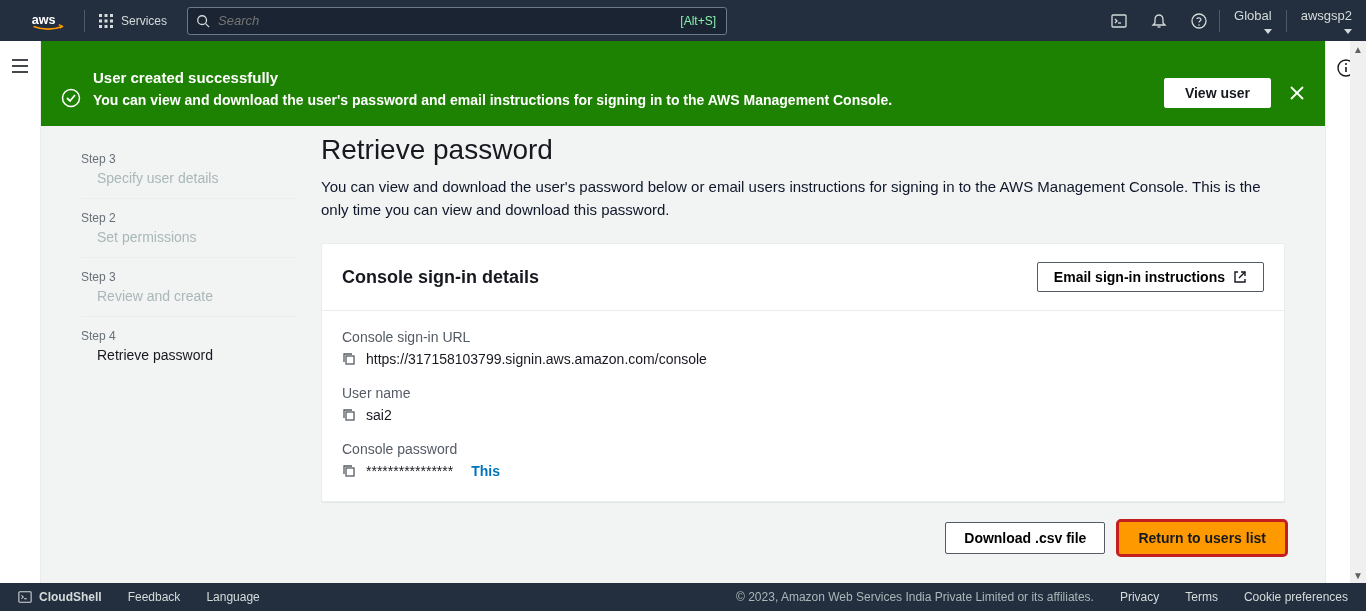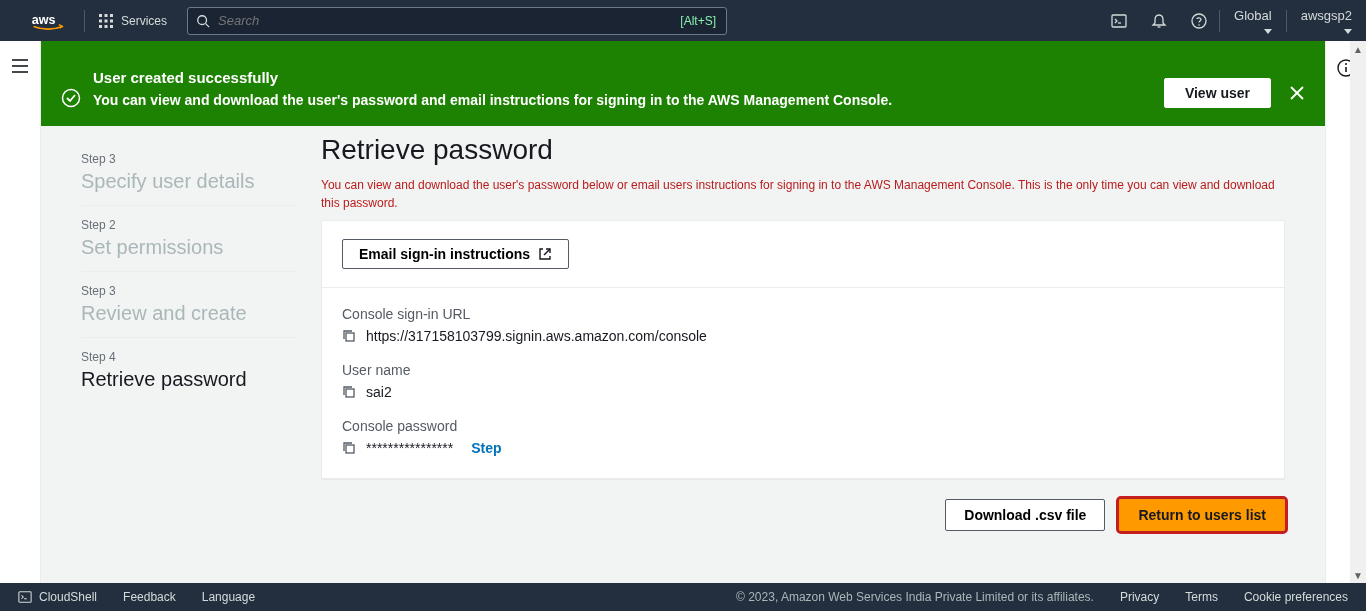--- a/index.html
+++ b/index.html
@@ -38,26 +38,26 @@
     .banner-actions { display: flex; align-items: center; gap: 18px; }
     .view-user-btn { background: #fff; color: #16191f; border: 1px solid #fff; padding: 6px 20px; font-weight: bold; font-size: 14px; cursor: pointer; border-radius: 2px; }
     .banner-close { cursor: pointer; font-size: 20px; color: #fff; }
 
     
     .page-body { display: flex; padding: 0; }
     .steps-col { width: 280px; padding: 14px 24px 0 40px; }
     .step { padding: 12px 0; border-bottom: 1px solid #eaeded; }
     .step:last-child { border-bottom: none; }
     .step-num { font-size: 12px; color: #687078; margin-bottom: 4px; }
-    .step-title { font-size: 20px; color: #aab7b8; }
+    .step-title { font-size: 14px; color: #aab7b8; margin-left: 16px; }
     .step.active .step-title { color: #16191f; font-weight: normal; }
 
     .page-main { flex: 1; padding: 8px 40px 20px 0; }
     .page-h1 { font-size: 28px; font-weight: 400; margin-bottom: 10px; }
-    .page-desc { font-size: 12px; color: #b91c1c; margin-bottom: 8px; line-height: 1.5; }
+    .page-desc { font-size: 15px; color: #0f172a; margin-bottom: 22px; line-height: 1.5; }
 
     .panel { background: #fff; border: 1px solid #eaeded; border-radius: 2px; box-shadow: 0 1px 1px rgba(0,0,0,0.05); }
     .panel-header { display: flex; justify-content: space-between; align-items: center; padding: 18px 20px; border-bottom: 1px solid #eaeded; }
     .panel-title { font-size: 18px; font-weight: 700; }
     .email-btn { background: #fff; border: 1px solid #545b64; padding: 6px 16px; font-size: 14px; font-weight: 700; cursor: pointer; display: flex; align-items: center; gap: 8px; border-radius: 2px; }
     .panel-body { padding: 18px 20px 22px 20px; }
     .field { margin-bottom: 18px; }
     .field:last-child { margin-bottom: 0; }
     .field-label { font-size: 14px; color: #545b64; margin-bottom: 6px; }
     .field-value-row { display: flex; align-items: center; gap: 10px; }
@@ -67,21 +67,21 @@
 
     .page-footer-btns { display: flex; justify-content: flex-end; gap: 14px; margin-top: 20px; }
     .btn-secondary { background: #fff; border: 1px solid #545b64; padding: 7px 18px; font-size: 14px; font-weight: 700; cursor: pointer; border-radius: 2px; }
     .btn-primary { background: #ff9900; border: 1px solid #ff9900; padding: 7px 18px; font-size: 14px; font-weight: 700; cursor: pointer; border-radius: 2px; color: #16191f; }
     .btn-primary.highlighted { outline: 3px solid #c41e1e; outline-offset: 0; }
 
     
     .bottombar { position: absolute; bottom: 0; left: 0; right: 0; height: 28px; background: #232f3e; color: #d5dbdb; display: flex; align-items: center; font-size: 12px; padding: 0 18px; }
     .bottombar-left { display: flex; align-items: center; gap: 26px; }
     .bottombar-left span, .bottombar-right span { cursor: pointer; }
-    .cloudshell { display: flex; align-items: center; gap: 7px; }
+    .cloudshell { display: flex; align-items: center; gap: 7px; font-weight: bold; }
     .bottombar-right { margin-left: auto; display: flex; align-items: center; gap: 26px; text-align: center; }
     .copyright { color: #aab7b8; }
 
     
     .scroll-track { position: absolute; right: 0; top: 41px; bottom: 28px; width: 16px; background: #f0f0f0; }
     .scroll-arrow { height: 16px; display: flex; align-items: center; justify-content: center; color: #606060; font-size: 10px; cursor: pointer; }
     .teal-marker { position: absolute; right: 0; top: 300px; width: 6px; height: 28px; background: #00a1b0; border-radius: 3px 0 0 3px; }
 
     svg { display: block; }
   </style>
@@ -214,20 +214,21 @@
             </div>
           </div>
       </div>
 
       <div class="page-main">
         <h1 class="page-h1">Retrieve password</h1>
         <p class="page-desc">You can view and download the user's password below or email users instructions for signing in to the AWS Management Console. This is the only time you can view and download this password.</p>
 
         <div class="panel">
           <div class="panel-header">
+            <div class="panel-title">Console sign-in details</div>
             <button class="email-btn">
               <span>Email sign-in instructions</span>
               <span>
                 <svg width="14" height="14" viewBox="0 0 14 14">
                     <path d="M5 2 L2 2 L2 12 L12 12 L12 9" stroke="#16191f" stroke-width="1.4" fill="none"></path>
                     <path d="M8 2 L12 2 L12 6" stroke="#16191f" stroke-width="1.4" fill="none"></path>
                     <line x1="12" y1="2" x2="6" y2="8" stroke="#16191f" stroke-width="1.4"></line>
                   </svg>
               </span>
             </button>
@@ -260,21 +261,21 @@
             <div class="field">
               <div class="field-label">Console password</div>
               <div class="field-value-row">
                 <span class="copy-icon">
                   <svg width="14" height="14" viewBox="0 0 14 14">
                       <rect x="4" y="4" width="8" height="8" stroke="#545b64" stroke-width="1.3" fill="none"></rect>
                       <path d="M2 10 L2 2 L10 2" stroke="#545b64" stroke-width="1.3" fill="none"></path>
                     </svg>
                 </span>
                 <span class="field-value">****************</span>
-                <span class="show-link">Step</span>
+                <span class="show-link">This</span>
               </div>
             </div>
           </div>
         </div>
 
         <div class="page-footer-btns">
           <button class="btn-secondary">Download .csv file</button>
           <button class="btn-primary highlighted">Return to users list</button>
         </div>
       </div>

